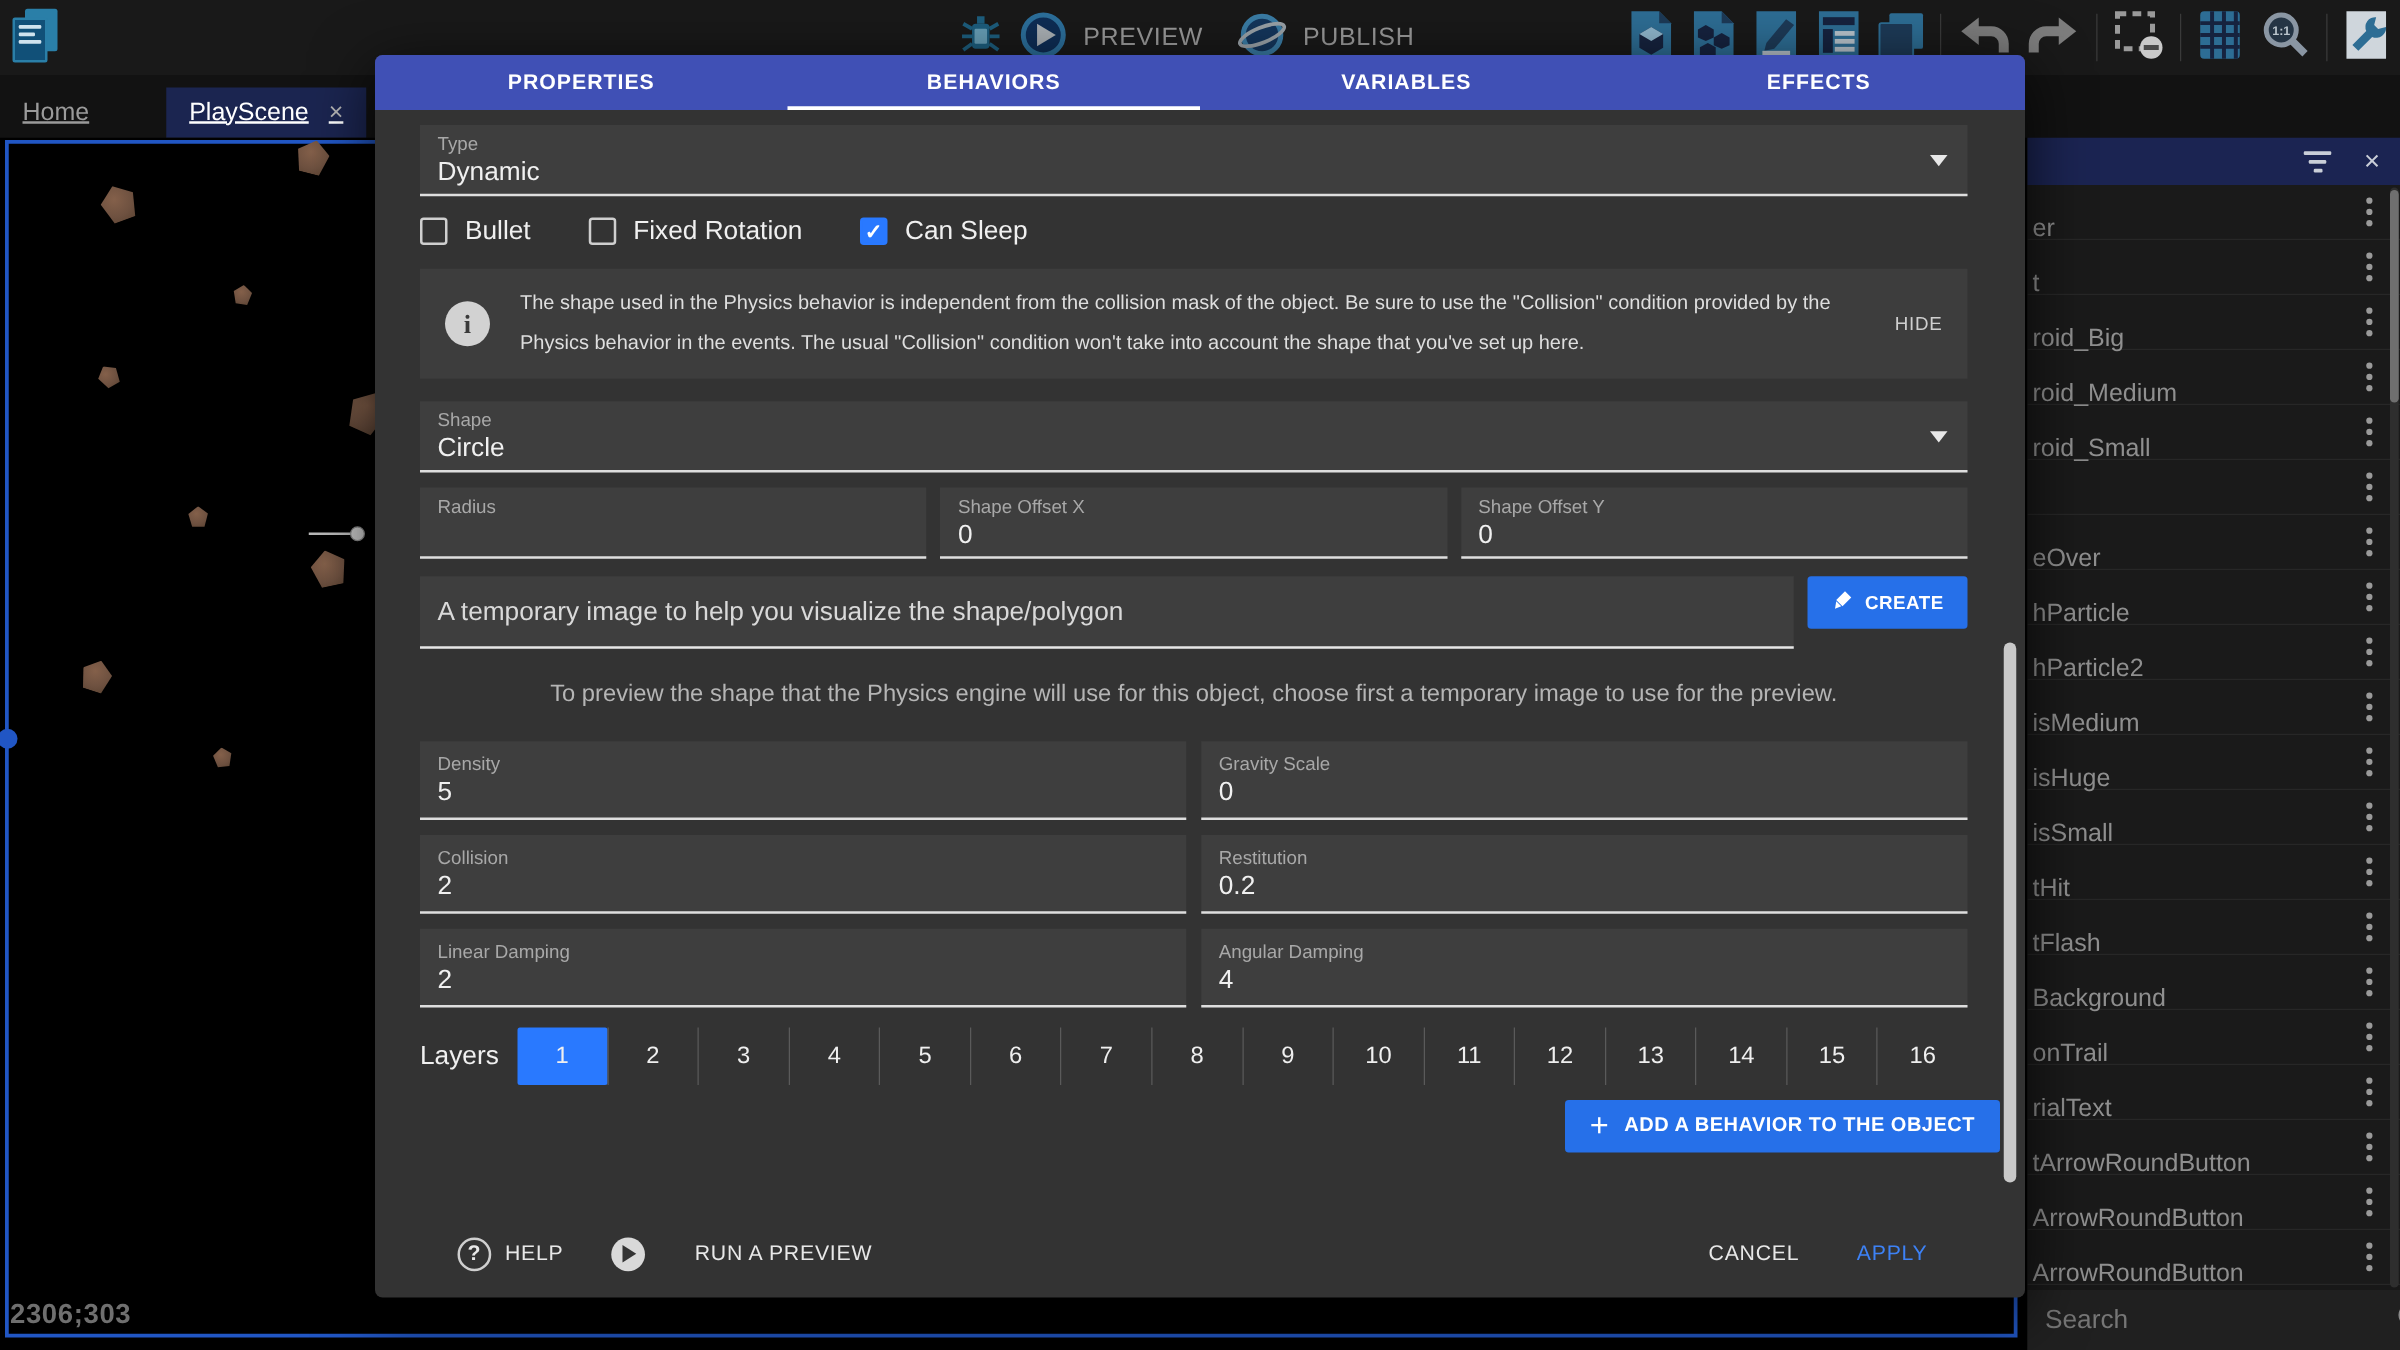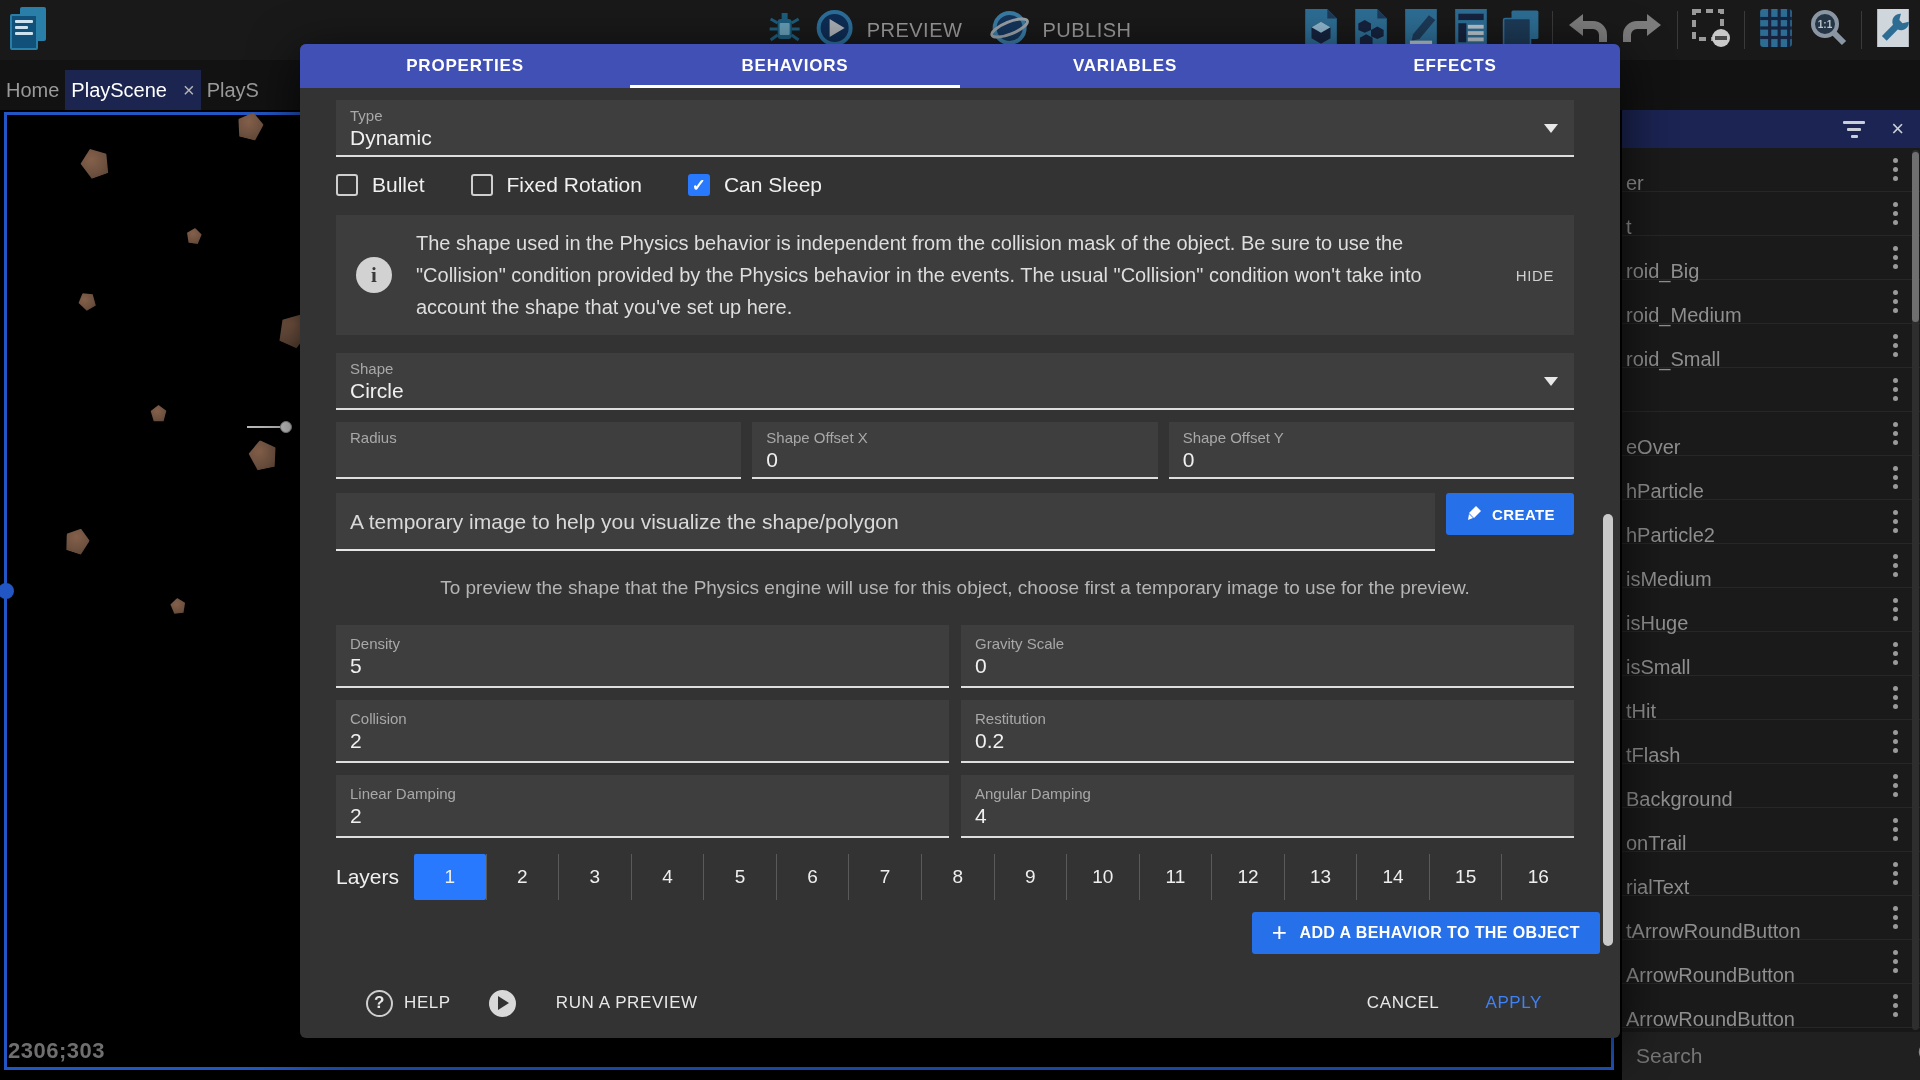--- a/index.html
+++ b/index.html
@@ -15,22 +15,22 @@
   .pi-front i { display:block; height:3px; background:#cfe3ee; margin-bottom:3px; border-radius:1px; }
   .pi-front i:nth-child(2){ width:70%; }
   .center-tools { position:absolute; left:50%; top:0; transform:translateX(-53%); height:60px; display:flex; align-items:center; gap:12px; }
   .tool-label { color:#9a9a9a; font-size:20px; letter-spacing:.5px; }
   .tb-right { position:absolute; right:8px; top:0; height:60px; display:flex; align-items:center; gap:12px; }
   .tb-sep { width:1px; height:38px; background:#3a3a3a; }
   .tico { display:block; }
 
   
   .tabbar { position:absolute; left:0; top:60px; width:1920px; height:50px; background:#121212; z-index:3; display:flex; align-items:flex-end; }
-  .etab { height:40px; display:flex; align-items:center; justify-content:center; font-size:20px; color:#9a9a9a; padding:0 6px; }
-  .etab.active { background:#1b2550; color:#fff; gap:16px; }
+  .etab { height:40px; display:flex; align-items:center; justify-content:center; font-size:20px; color:#9a9a9a; padding:0 18px;text-decoration:underline; }
+  .etab.active { background:#1b2550; color:#fff; gap:16px;margin-left:44px; }
   .etab .close-x { color:#b6b6b6; font-size:20px; }
 
   
   .scene { position:absolute; left:0; top:110px; width:1622px; height:970px; background:#000; overflow:hidden; z-index:1; }
   .sel-rect { position:absolute; left:4px; top:2px; width:1610px; height:958px; border:3px solid #2156c4; }
   .sel-handle { position:absolute; left:-9px; top:468px; width:16px; height:16px; border-radius:50%; background:#2156c4; }
   .asteroid { position:absolute; clip-path:polygon(50% 0%, 96% 34%, 80% 96%, 22% 96%, 4% 36%); background:radial-gradient(circle at 42% 35%, #84604a 0%, #6e5140 55%, #57402f 100%); }
   .obj-handle-line { position:absolute; left:247px; top:316px; width:38px; height:2px; background:#b9b9b9; }
   .obj-handle-dot { position:absolute; left:280px; top:311px; width:12px; height:12px; border-radius:50%; background:#c9c9c9; border:1px solid #8a8a8a; }
   .coords { position:absolute; left:8px; bottom:16px; color:#6f6f6f; font-size:22px; font-weight:bold; letter-spacing:.5px; }
@@ -66,21 +66,21 @@
   .caret { position:absolute; right:16px; top:50%; margin-top:-4px; width:0; height:0; border-left:7px solid transparent; border-right:7px solid transparent; border-top:9px solid #e8e8e8; }
 
   .cb-row { display:flex; align-items:center; gap:46px; margin-top:12px; height:32px; }
   .cb-item { display:flex; align-items:center; gap:14px; }
   .cb-box { width:22px; height:22px; border:2px solid #cfcfcf; border-radius:3px; display:flex; align-items:center; justify-content:center; color:transparent; font-size:17px; }
   .cb-box.checked { background:#2979ff; border-color:#2979ff; color:#fff; font-weight:bold; }
   .cb-label { color:#f0f0f0; font-size:21px; }
 
   .info-box { margin-top:14px; background:#3d3d3d; display:flex; align-items:center; padding:12px 20px; }
   .info-icon { width:36px; height:36px; border-radius:50%; background:#d2d2d2; color:#3a3a3a; font-size:21px; font-weight:bold; font-family:"Liberation Serif",serif; display:flex; align-items:center; justify-content:center; flex:none; margin-right:24px; }
-  .info-text { flex:1; color:#dedede; font-size:20px; line-height:32px; }
+  .info-text { flex:1; color:#dedede; font-size:16px; line-height:32px; }
   .hide-btn { color:#cfcfcf; font-size:15px; letter-spacing:.6px; margin-left:28px; flex:none; }
 
   .shape-field { margin-top:18px; }
   .param-row { display:flex; gap:11px; margin-top:12px; }
   .param-row .field { flex:1; }
   .temp-row { display:flex; gap:11px; margin-top:14px; align-items:flex-start; }
   .temp-row .field { flex:1; border-bottom:2px solid #e6e6e6; padding-top:17px; padding-bottom:15px; }
   .temp-row .fvalue { color:#d9d9d9; }
   .create-btn { width:128px; height:42px; background:#2670e9; border-radius:3px; display:flex; align-items:center; justify-content:center; gap:9px; color:#fff; font-size:15px; font-weight:bold; letter-spacing:.4px; flex:none; }
   .helper { margin-top:26px; text-align:center; color:#b5b5b5; font-size:19px; }

